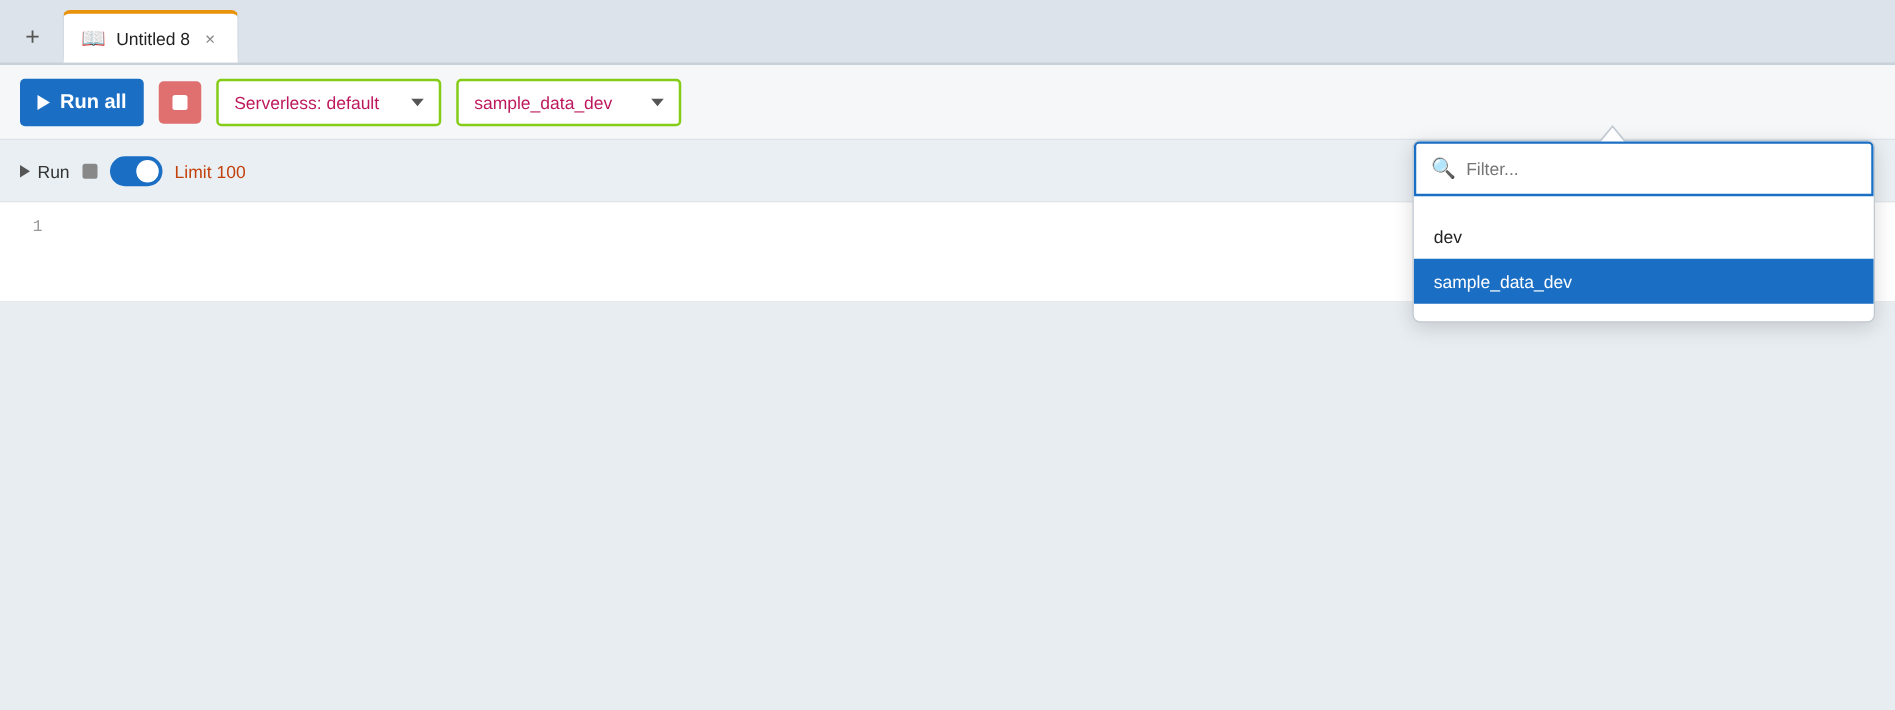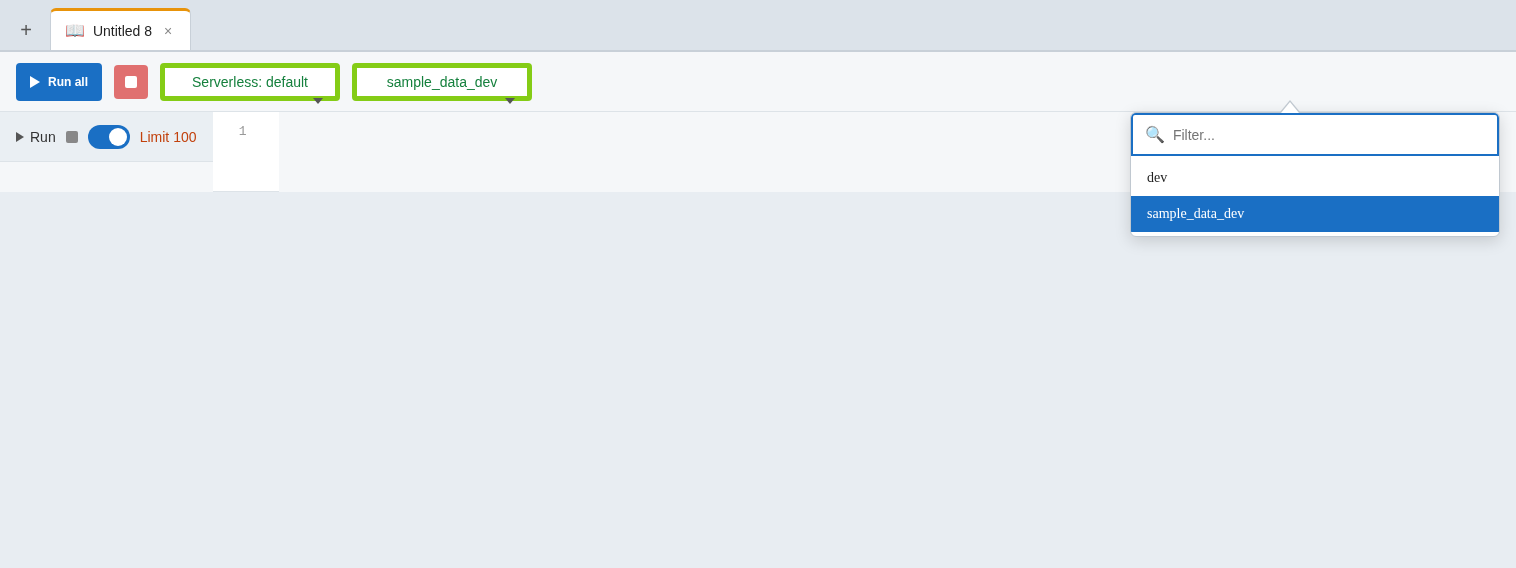--- a/index.html
+++ b/index.html
@@ -73,21 +73,21 @@
     }
     .run-all-btn {
       display: flex;
       align-items: center;
       gap: 8px;
       background: #1a6fc4;
       color: white;
       border: none;
       border-radius: 4px;
       padding: 8px 14px;
-      font-size: 12px;
+      font-size: 16px;
       font-weight: 600;
       cursor: pointer;
       height: 38px;
     }
     .play-icon {
       width: 0;
       height: 0;
       border-style: solid;
       border-width: 6px 0 6px 10px;
       border-color: transparent transparent transparent white;
@@ -156,43 +156,42 @@
       font-weight: bold;
       cursor: pointer;
     }
 
     
     .dropdown-btn {
       display: flex;
       align-items: center;
       gap: 8px;
       background: white;
-      border: 5px solid #84cc16;
+      border: 2px solid #84cc16;
       border-radius: 4px;
       padding: 6px 12px;
       font-size: 14px;
-      color: #15803d;
+      color: #be185d;
       cursor: pointer;
       height: 38px;
       min-width: 180px;
-      flex-direction: column;
     }
     .chevron-down {
       width: 0;
       height: 0;
       border-left: 5px solid transparent;
       border-right: 5px solid transparent;
       border-top: 6px solid #555;
       margin-left: auto;
     }
 
     
     .content-area {
       display: flex;
-      flex-direction: row;
+      flex-direction: column;
       background: #f5f7f9;
       flex: 1;
       position: relative;
     }
 
     
     .cell-toolbar {
       display: flex;
       align-items: center;
       gap: 10px;
@@ -321,21 +320,21 @@
       font-size: 16px;
     }
     .dropdown-search-input {
       border: none;
       outline: none;
       font-size: 14px;
       color: #4d7c0f;
       flex: 1;
       background: transparent;
     }
-    .dropdown-list { padding: 4px 0; font-family: Liberation Serif, serif; }
+    .dropdown-list { padding: 14px 0; }
     .dropdown-item {
       padding: 10px 16px;
       font-size: 14px;
       color: #222;
       cursor: pointer;
     }
     .dropdown-item.selected {
       background: #1a6fc4;
       color: white;
     }

